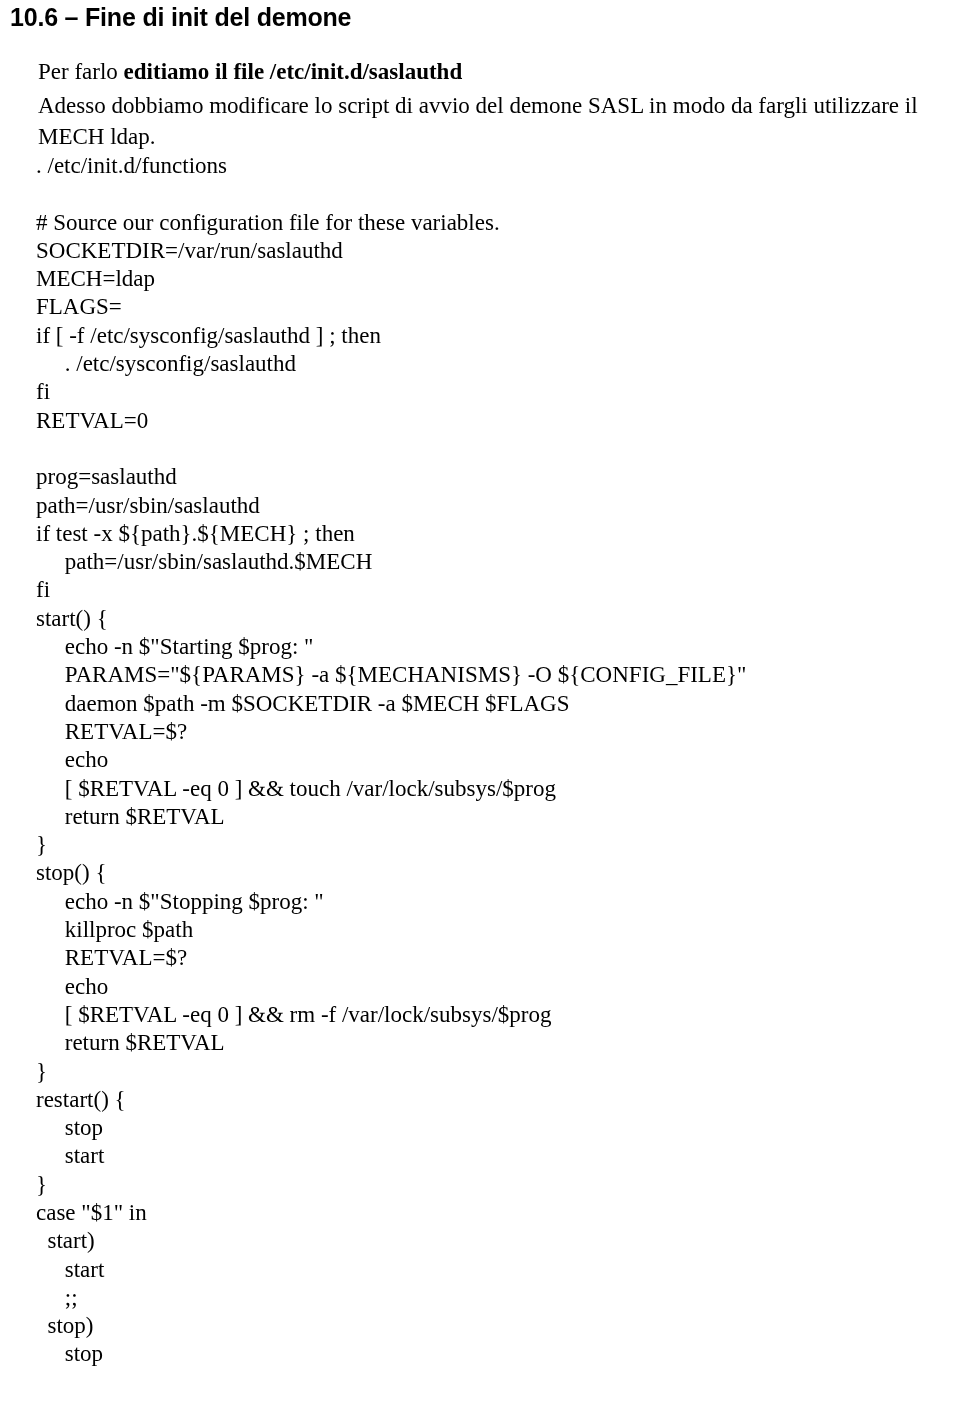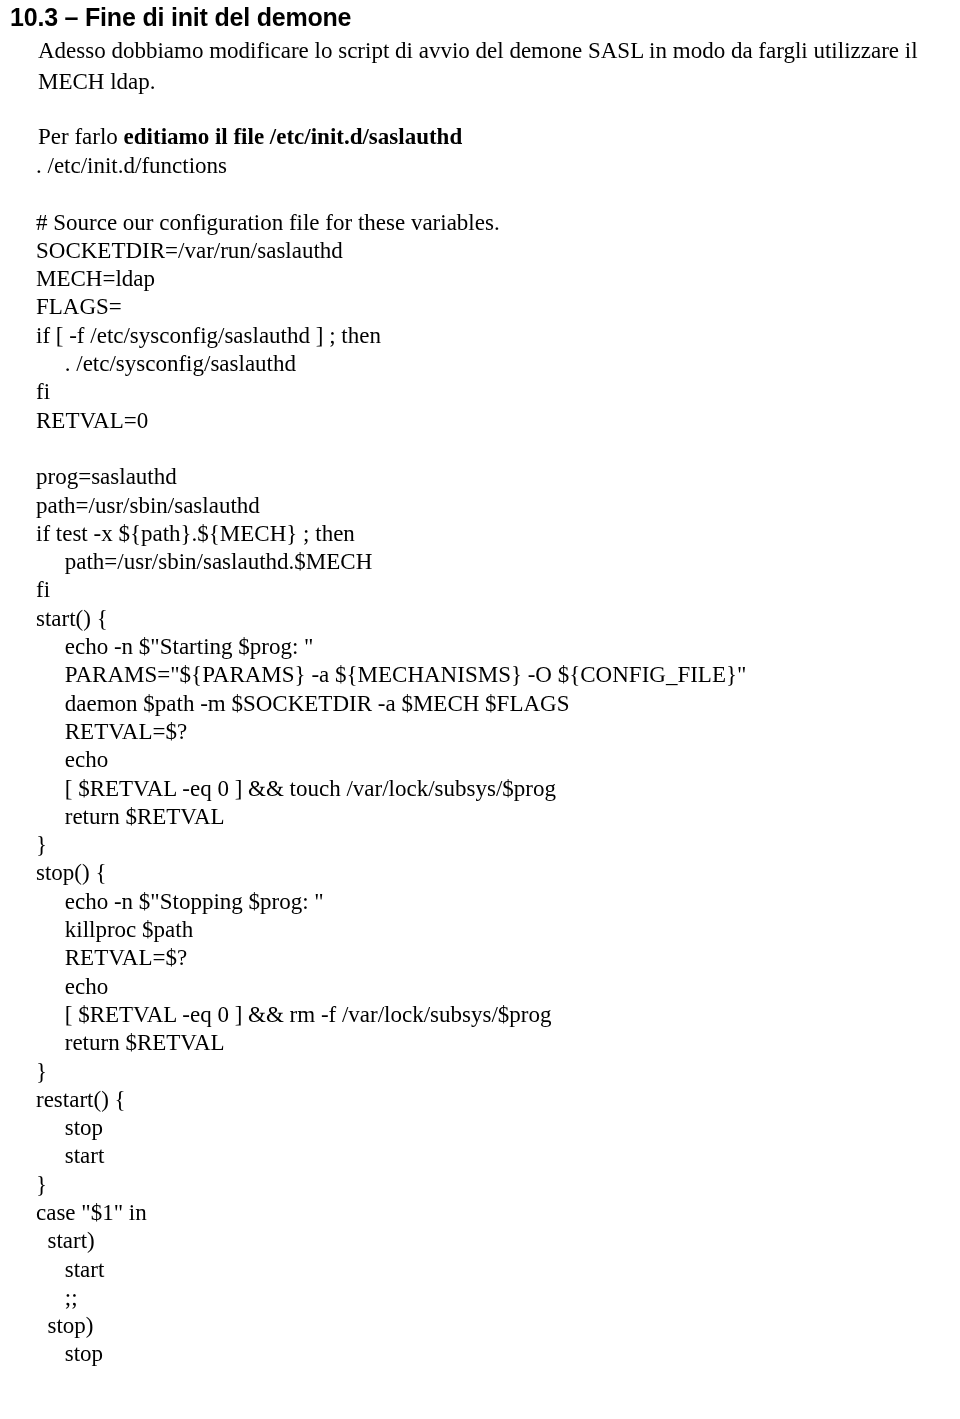--- a/index.html
+++ b/index.html
@@ -79,24 +79,24 @@
     min-height: 28.3px;
     white-space: pre;
   }
   .code-line.blank { height: 28.3px; }
 </style>
 </head>
 <body>
 
 <div class="page">
 
-  <h1 class="heading">10.3 – Fine di init del demone</h1>
-
-  <p class="para para-1">Adesso dobbiamo modificare lo script di avvio del demone SASL in modo da fargli utilizzare il MECH ldap.</p>
+  <h1 class="heading">10.6 – Fine di init del demone</h1>
 
   <p class="para para-2">
     <span>Per farlo </span><span class="bold">editiamo il file /etc/init.d/saslauthd</span>
   </p>
+
+  <p class="para para-1">Adesso dobbiamo modificare lo script di avvio del demone SASL in modo da fargli utilizzare il MECH ldap.</p>
 
 
   <pre class="code-block" id="code-block"><span class="code-line">. /etc/init.d/functions</span><span class="code-line blank">&nbsp;</span><span class="code-line"># Source our configuration file for these variables.</span><span class="code-line">SOCKETDIR=/var/run/saslauthd</span><span class="code-line">MECH=ldap</span><span class="code-line">FLAGS=</span><span class="code-line">if [ -f /etc/sysconfig/saslauthd ] ; then</span><span class="code-line">     . /etc/sysconfig/saslauthd</span><span class="code-line">fi</span><span class="code-line">RETVAL=0</span><span class="code-line blank">&nbsp;</span><span class="code-line">prog=saslauthd</span><span class="code-line">path=/usr/sbin/saslauthd</span><span class="code-line">if test -x ${path}.${MECH} ; then</span><span class="code-line">     path=/usr/sbin/saslauthd.$MECH</span><span class="code-line">fi</span><span class="code-line">start() {</span><span class="code-line">     echo -n $"Starting $prog: "</span><span class="code-line">     PARAMS="${PARAMS} -a ${MECHANISMS} -O ${CONFIG_FILE}"</span><span class="code-line">     daemon $path -m $SOCKETDIR -a $MECH $FLAGS</span><span class="code-line">     RETVAL=$?</span><span class="code-line">     echo</span><span class="code-line">     [ $RETVAL -eq 0 ] &amp;&amp; touch /var/lock/subsys/$prog</span><span class="code-line">     return $RETVAL</span><span class="code-line">}</span><span class="code-line">stop() {</span><span class="code-line">     echo -n $"Stopping $prog: "</span><span class="code-line">     killproc $path</span><span class="code-line">     RETVAL=$?</span><span class="code-line">     echo</span><span class="code-line">     [ $RETVAL -eq 0 ] &amp;&amp; rm -f /var/lock/subsys/$prog</span><span class="code-line">     return $RETVAL</span><span class="code-line">}</span><span class="code-line">restart() {</span><span class="code-line">     stop</span><span class="code-line">     start</span><span class="code-line">}</span><span class="code-line">case "$1" in</span><span class="code-line">  start)</span><span class="code-line">     start</span><span class="code-line">     ;;</span><span class="code-line">  stop)</span><span class="code-line">     stop</span></pre>
 
 </div>
 
 </body></html>

